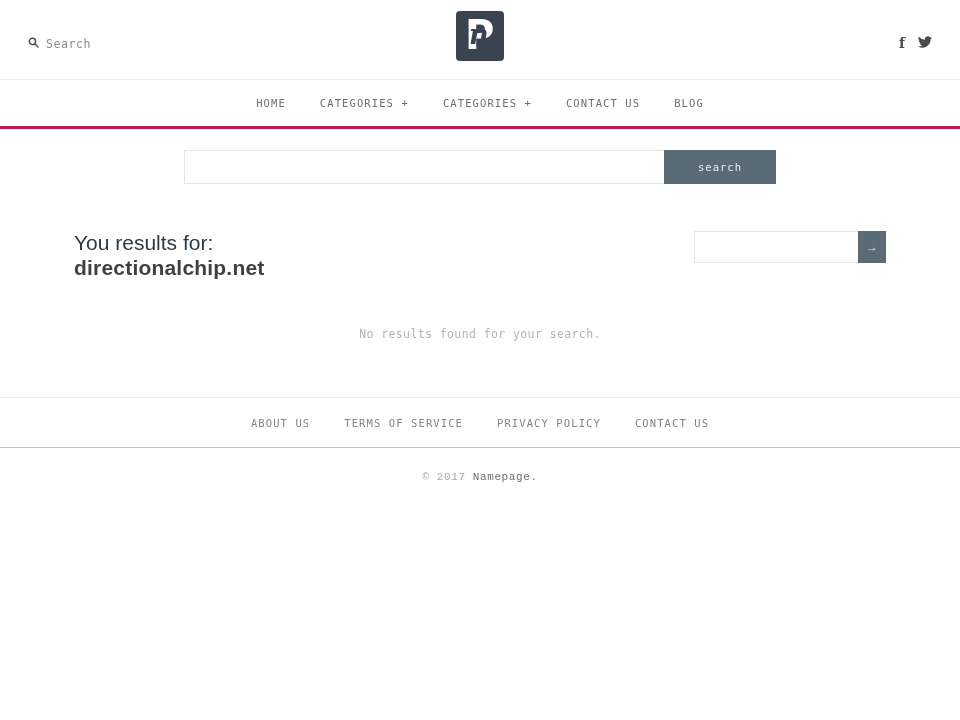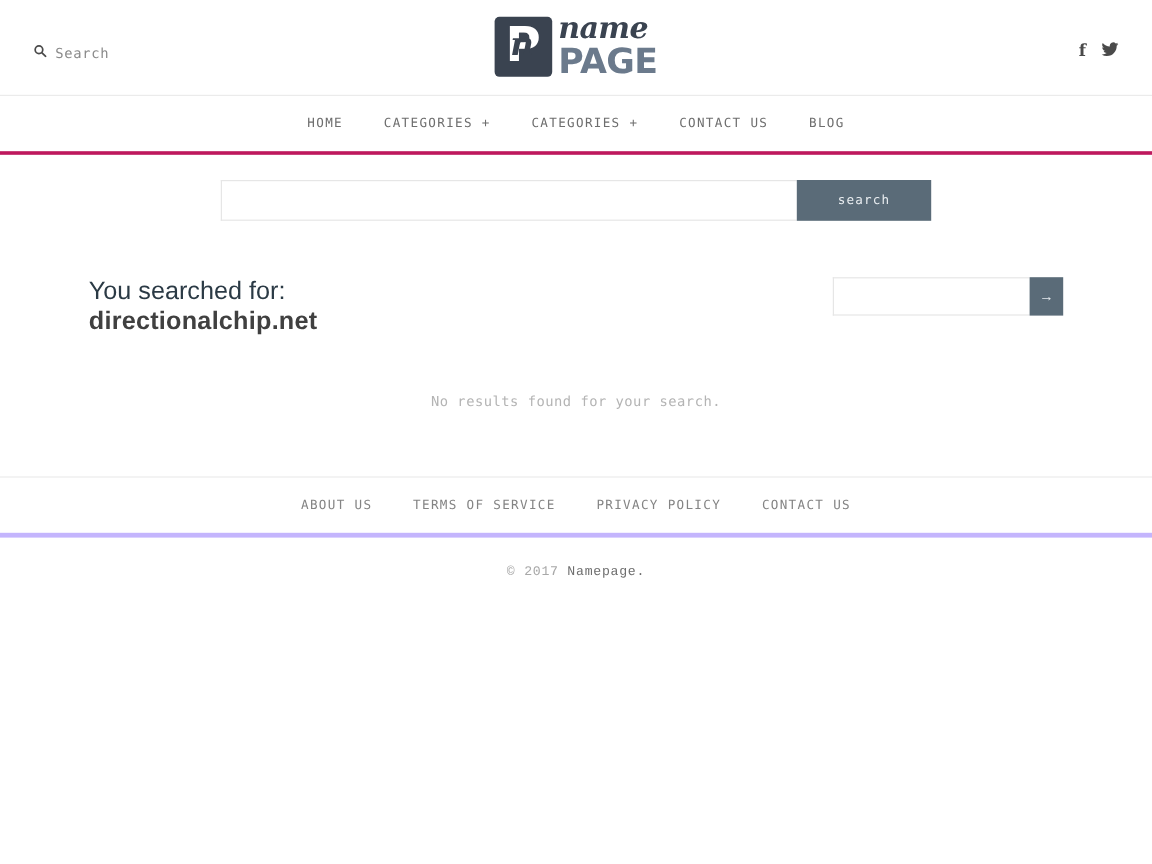--- a/index.html
+++ b/index.html
@@ -234,21 +234,21 @@
   
   .footer-sep {
     margin-top: 56px;
     border-top: 1px solid #ebebeb;
   }
   .footnav {
     height: 50px;
     display: flex;
     align-items: center;
     justify-content: center;
-    border-bottom: 4px solid #c4b5fd;
+    border-bottom: 1px solid #c4b5fd;
   }
   .footnav a {
     font-family: "DejaVu Sans Mono", monospace;
     font-size: 10.5px;
     letter-spacing: 1.1px;
     color: #848484;
     text-decoration: none;
     padding: 0 17px;
     cursor: pointer;
     white-space: nowrap;
@@ -276,24 +276,20 @@
       </svg>
     </span>
     <span>Search</span>
   </div>
 
   <div class="logo">
     <div class="logo-mark">
       <span class="p-glyph">P</span>
       <span class="n-glyph">n</span>
     </div>
-    <div class="logo-words">
-      <span class="logo-name">name</span>
-      <span class="logo-page">PAGE</span>
-    </div>
   </div>
 
   <div class="social">
     <a class="fb">f</a>
     <a>
       <svg width="14" height="12" viewBox="0 0 16 13" aria-hidden="true">
         <path fill="#4a4a4a" d="M16 1.54a6.5 6.5 0 0 1-1.88.52A3.3 3.3 0 0 0 15.56.24a6.6 6.6 0 0 1-2.09.8A3.28 3.28 0 0 0 7.88 4.03 9.3 9.3 0 0 1 1.11.6a3.28 3.28 0 0 0 1.02 4.38 3.25 3.25 0 0 1-1.49-.41v.04a3.28 3.28 0 0 0 2.63 3.22 3.3 3.3 0 0 1-1.48.06 3.28 3.28 0 0 0 3.06 2.28A6.59 6.59 0 0 1 0 11.54a9.29 9.29 0 0 0 5.03 1.47c6.04 0 9.34-5 9.34-9.34l-.01-.43A6.67 6.67 0 0 0 16 1.54z"></path>
       </svg>
     </a>
   </div>
@@ -310,21 +306,21 @@
 <div class="searchzone">
   <form class="searchform">
     <input type="text" placeholder="" style="">
     <button type="submit">search</button>
   </form>
 </div>
 
 <div class="content">
 
   <div class="results-head">
-    <p class="searched-label">You searched for:</p>
+    <p class="searched-label">You results for:</p>
     <p class="searched-term">directionalchip.net</p>
   </div>
 
   <div class="again-box">
     <form class="again-form">
       <input type="text" placeholder="" style="">
       <button type="submit">→</button>
     </form>
   </div>
 

